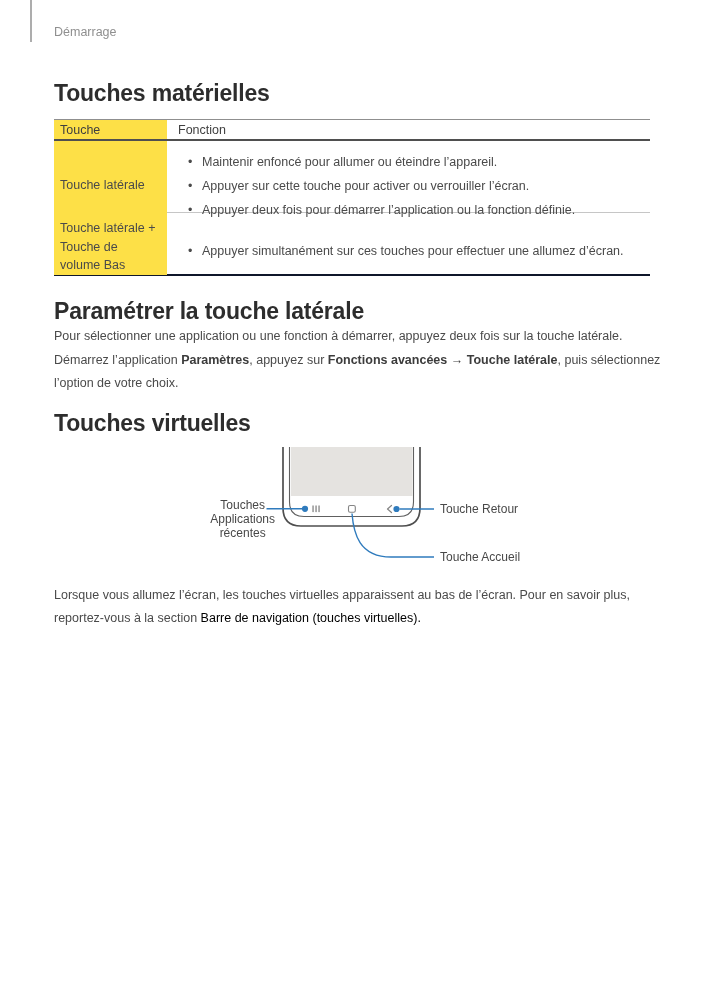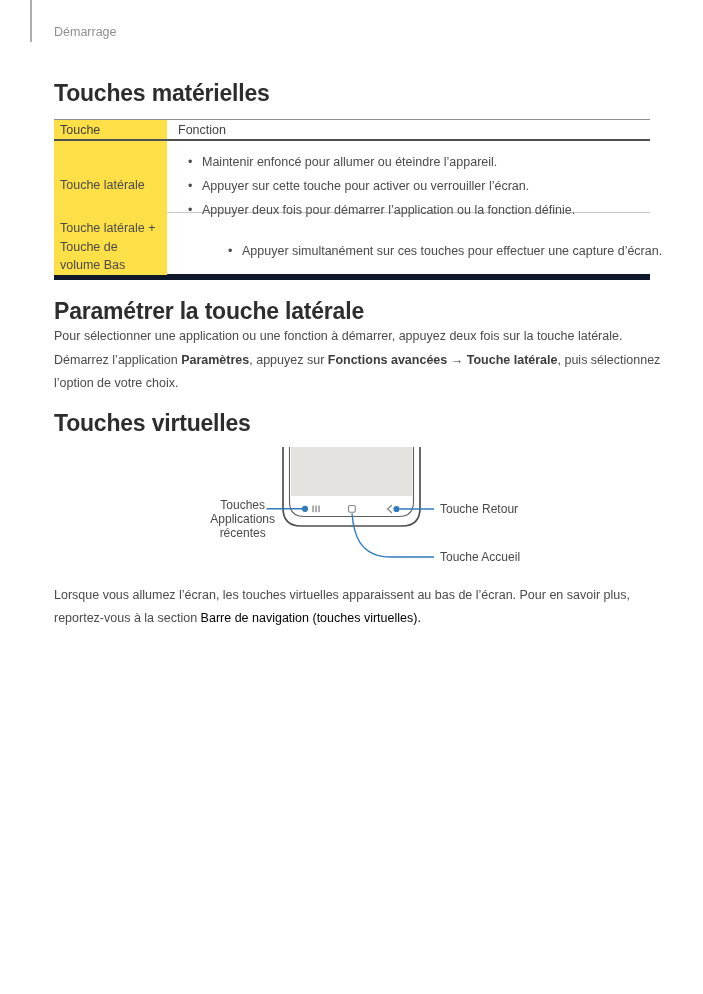--- a/index.html
+++ b/index.html
@@ -13,21 +13,21 @@
   
   .section-title { position:absolute; left:54px; margin:0; font-size:23px; font-weight:bold; color:#2d2d2d; letter-spacing:-0.2px; }
   #title-hw { top:80px; }
   #title-setting { top:298px; }
   #title-soft { top:410px; }
   
   .hw-table { position:absolute; left:54px; top:119px; width:596px; border-top:1px solid #8f8f8f; font-size:12.5px; }
   .t-row { display:grid; grid-template-columns:113px 483px; }
   .t-row.head { height:19px; border-bottom:2px solid #4f4f4f; }
   .t-row.r1 { height:71px; border-bottom:1px solid #c6c6c6; }
-  .t-row.r2 { height:61px; border-bottom:6px solid #0f172a;gap:40px; }
+  .t-row.r2 { height:61px; border-bottom:2px solid #0f172a; }
   .t-key { background:#fde047; padding-left:6px; display:flex; align-items:center; }
   .t-row.r2 .t-key { align-items:flex-start; padding-top:6px; padding-right:8px; line-height:18.5px; }
   .t-head-cell { display:flex; align-items:center; padding-left:6px; color:#3f3f3f; }
   .t-head-cell.fn { padding-left:11px; }
   .t-fn ul { list-style:none; margin:8px; padding:7px 0 0 13px; }
   .t-fn li { position:relative; padding-left:14px; line-height:13px; margin-bottom:11px; white-space:nowrap; }
   .t-fn li::before { content:"\2022"; position:absolute; left:0; top:0; color:#4a4a4a; }
   .t-row.r2 .t-fn ul { padding-top:24px; }
   
   .para { position:absolute; left:54px; margin:0; font-size:12.5px; line-height:23px; white-space:nowrap; color:#4a4a4a; }
@@ -67,21 +67,21 @@
           <li>Maintenir enfoncé pour allumer ou éteindre l’appareil.</li>
           <li>Appuyer sur cette touche pour activer ou verrouiller l’écran.</li>
           <li>Appuyer deux fois pour démarrer l’application ou la fonction définie.</li>
         </ul>
       </div>
     </div>
     <div class="t-row r2">
       <div class="t-key">Touche latérale + Touche de volume Bas</div>
       <div class="t-fn">
         <ul>
-          <li>Appuyer simultanément sur ces touches pour effectuer une capture d’écran.</li>
+          <li>Appuyer simultanément sur ces touches pour effectuer une allumez d’écran.</li>
         </ul>
       </div>
     </div>
   </div>
 
   <h2 class="section-title" id="title-setting">Paramétrer la touche latérale</h2>
 
   <p class="para" id="para-1">Pour sélectionner une application ou une fonction à démarrer, appuyez deux fois sur la touche latérale.</p>
 
   <p class="para" id="para-2"><span>Démarrez l’application </span><span class="bold">Paramètres</span><span>, appuyez sur </span><span class="bold">Fonctions avancées</span><span class="bold"> → </span><span class="bold">Touche latérale</span><span>, puis sélectionnez</span><br><span>l’option de votre choix.</span></p>

